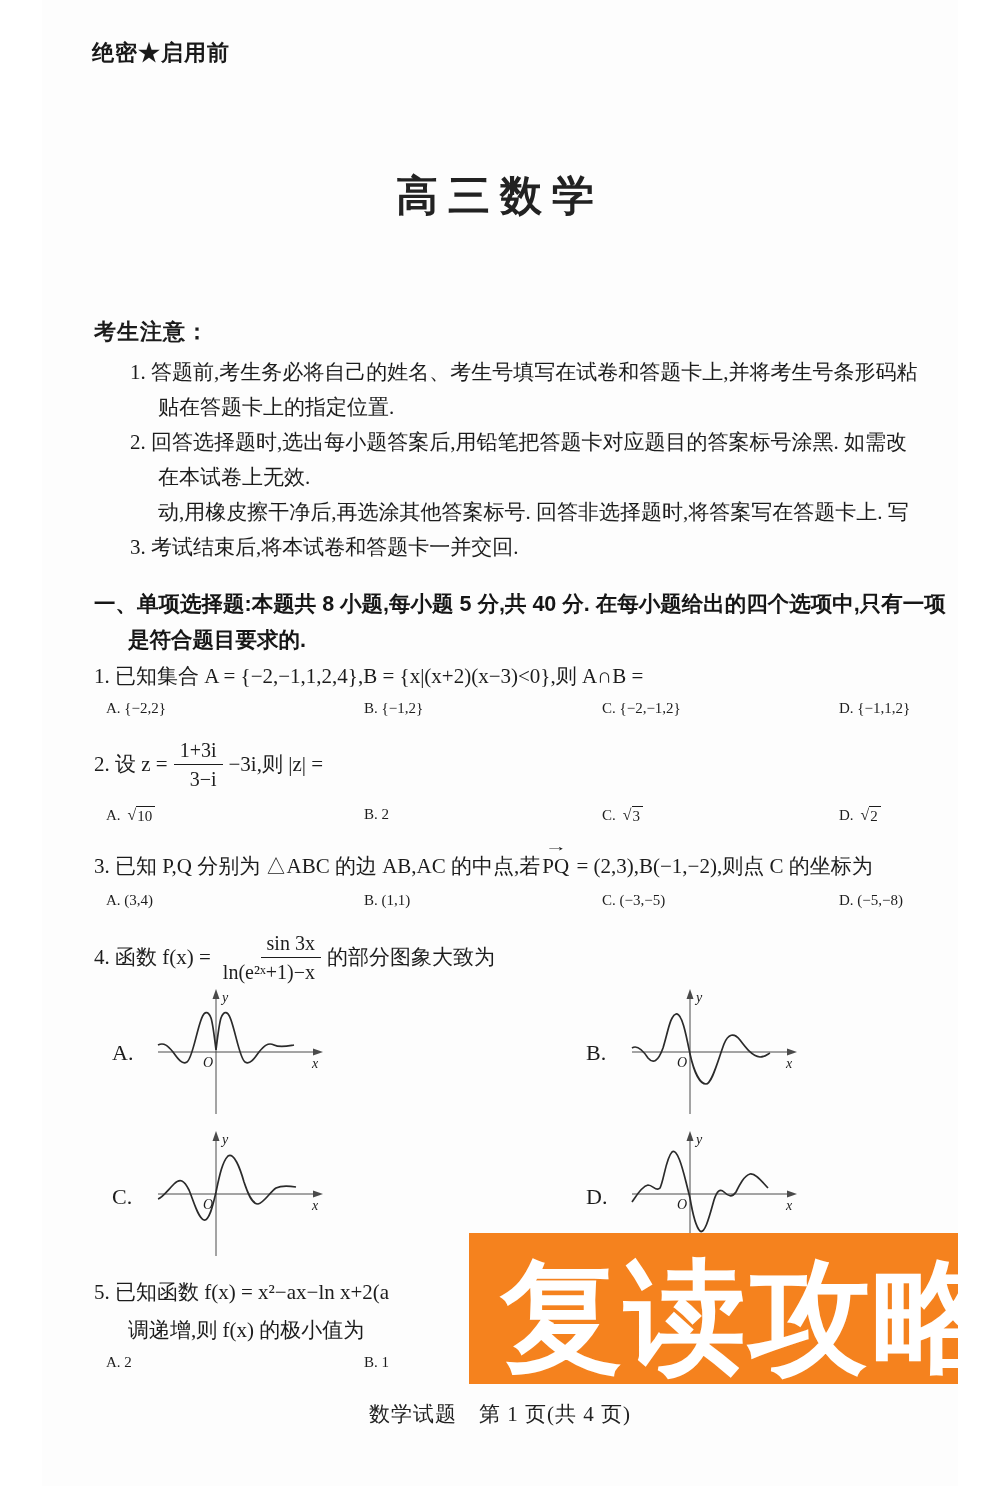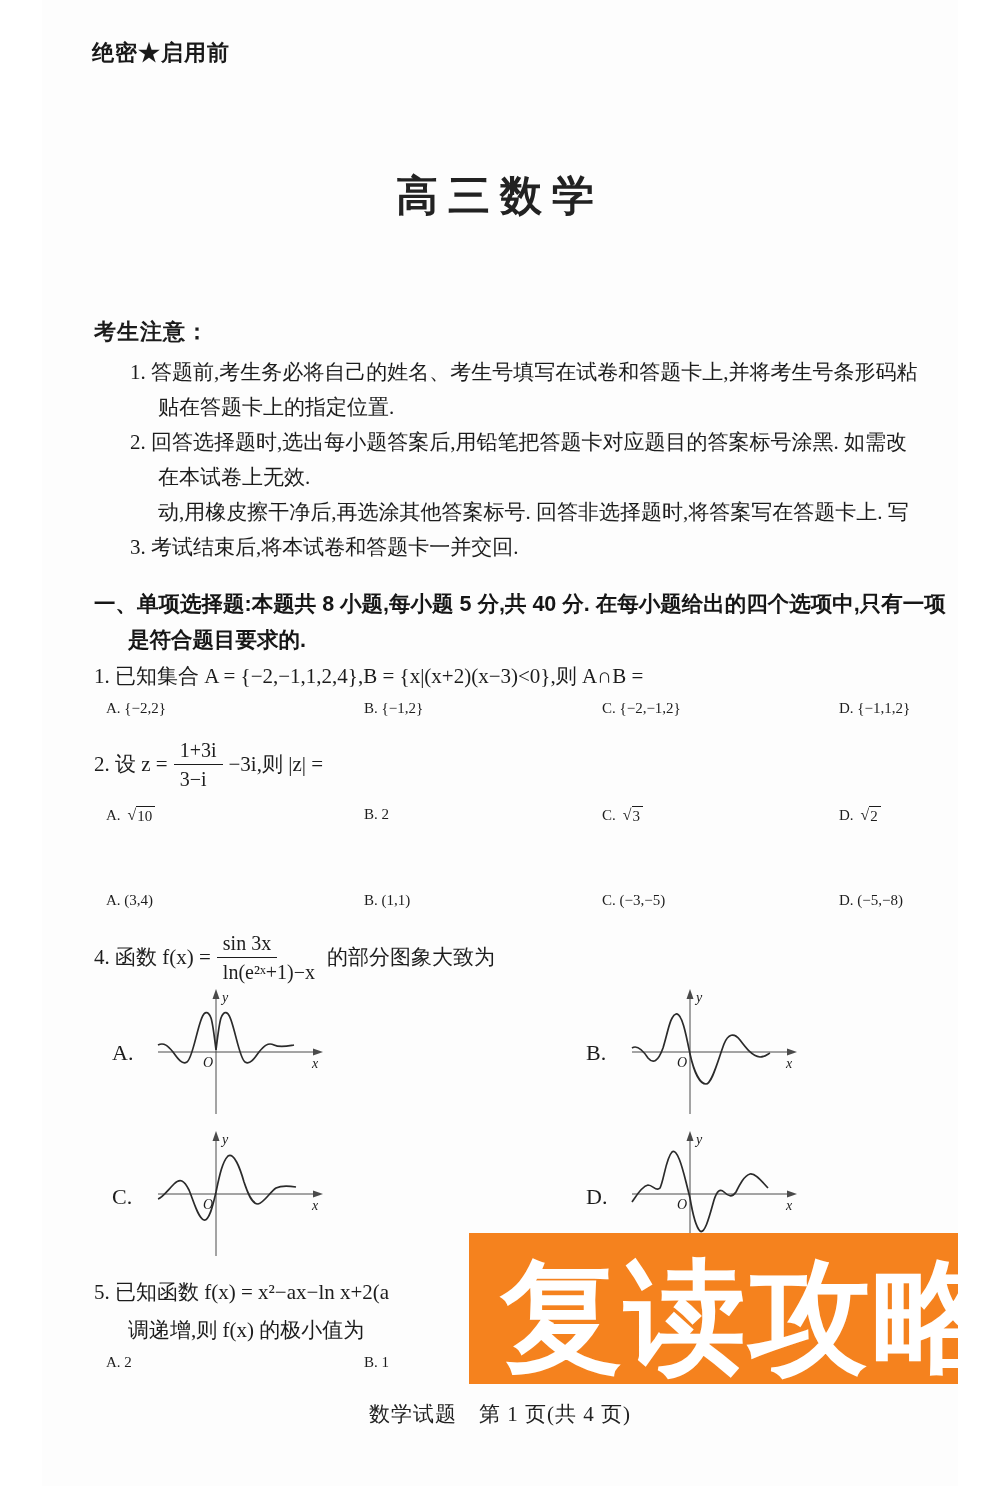--- a/index.html
+++ b/index.html
@@ -45,21 +45,21 @@
   
   .qline { position:absolute; left:52px; font-size:21px; color:#1c1c1c; white-space:nowrap; }
 
   
   .opt-row { position:absolute; left:2px; top:0; width:1000px; height:38px; font-size:15px;text-align:right; }
   .opt { position:absolute; white-space:nowrap; }
   .oA { left:62px; } .oB { left:320px; } .oC { left:558px; } .oD { left:795px; }
 
   
   .fracline { position:absolute; left:52px; display:flex; align-items:center; font-size:21px; white-space:nowrap; }
-  .frac { display:inline-flex; flex-direction:column; align-items:flex-start;
+  .frac { display:inline-flex; flex-direction:column; align-items:flex-end;
           margin:0 6px; font-size:20px; line-height:1.2; }
   .frac .num { border-bottom:1.5px solid #1c1c1c; padding:0 6px 2px; }
   .frac .den { padding:2px 6px 0; }
 
   
   .sq { display:inline-flex; align-items:flex-start; margin-left:7px; }
   .rsign::before { content:"√"; font-size:1.06em; }
   .rad { border-top:1.5px solid #1c1c1c; padding:1px 3px 0 1px; line-height:1.1; }
 
   
@@ -152,20 +152,23 @@
         </span>
     </span>
     <span class="opt oD">
       <span>D.</span><span class="sq">
           <span class="rsign"></span>
           <span class="rad">2</span>
         </span>
     </span>
   </div>
 
+  <div class="qline" style="top:852px;">
+    <span>3. 已知 P,Q 分别为 △ABC 的边 AB,AC 的中点,若</span><span class="vec">PQ</span><span> = (2,3),B(−1,−2),则点 C 的坐标为</span>
+  </div>
   <div class="opt-row" style="top:892px;">
     <span class="opt oA">A. (3,4)</span>
     <span class="opt oB">B. (1,1)</span>
     <span class="opt oC">C. (−3,−5)</span>
     <span class="opt oD">D. (−5,−8)</span>
   </div>
 
   <div class="fracline" style="top:926px; height:62px;">
     <span>4. 函数 f(x) =</span>
     <span class="frac">

